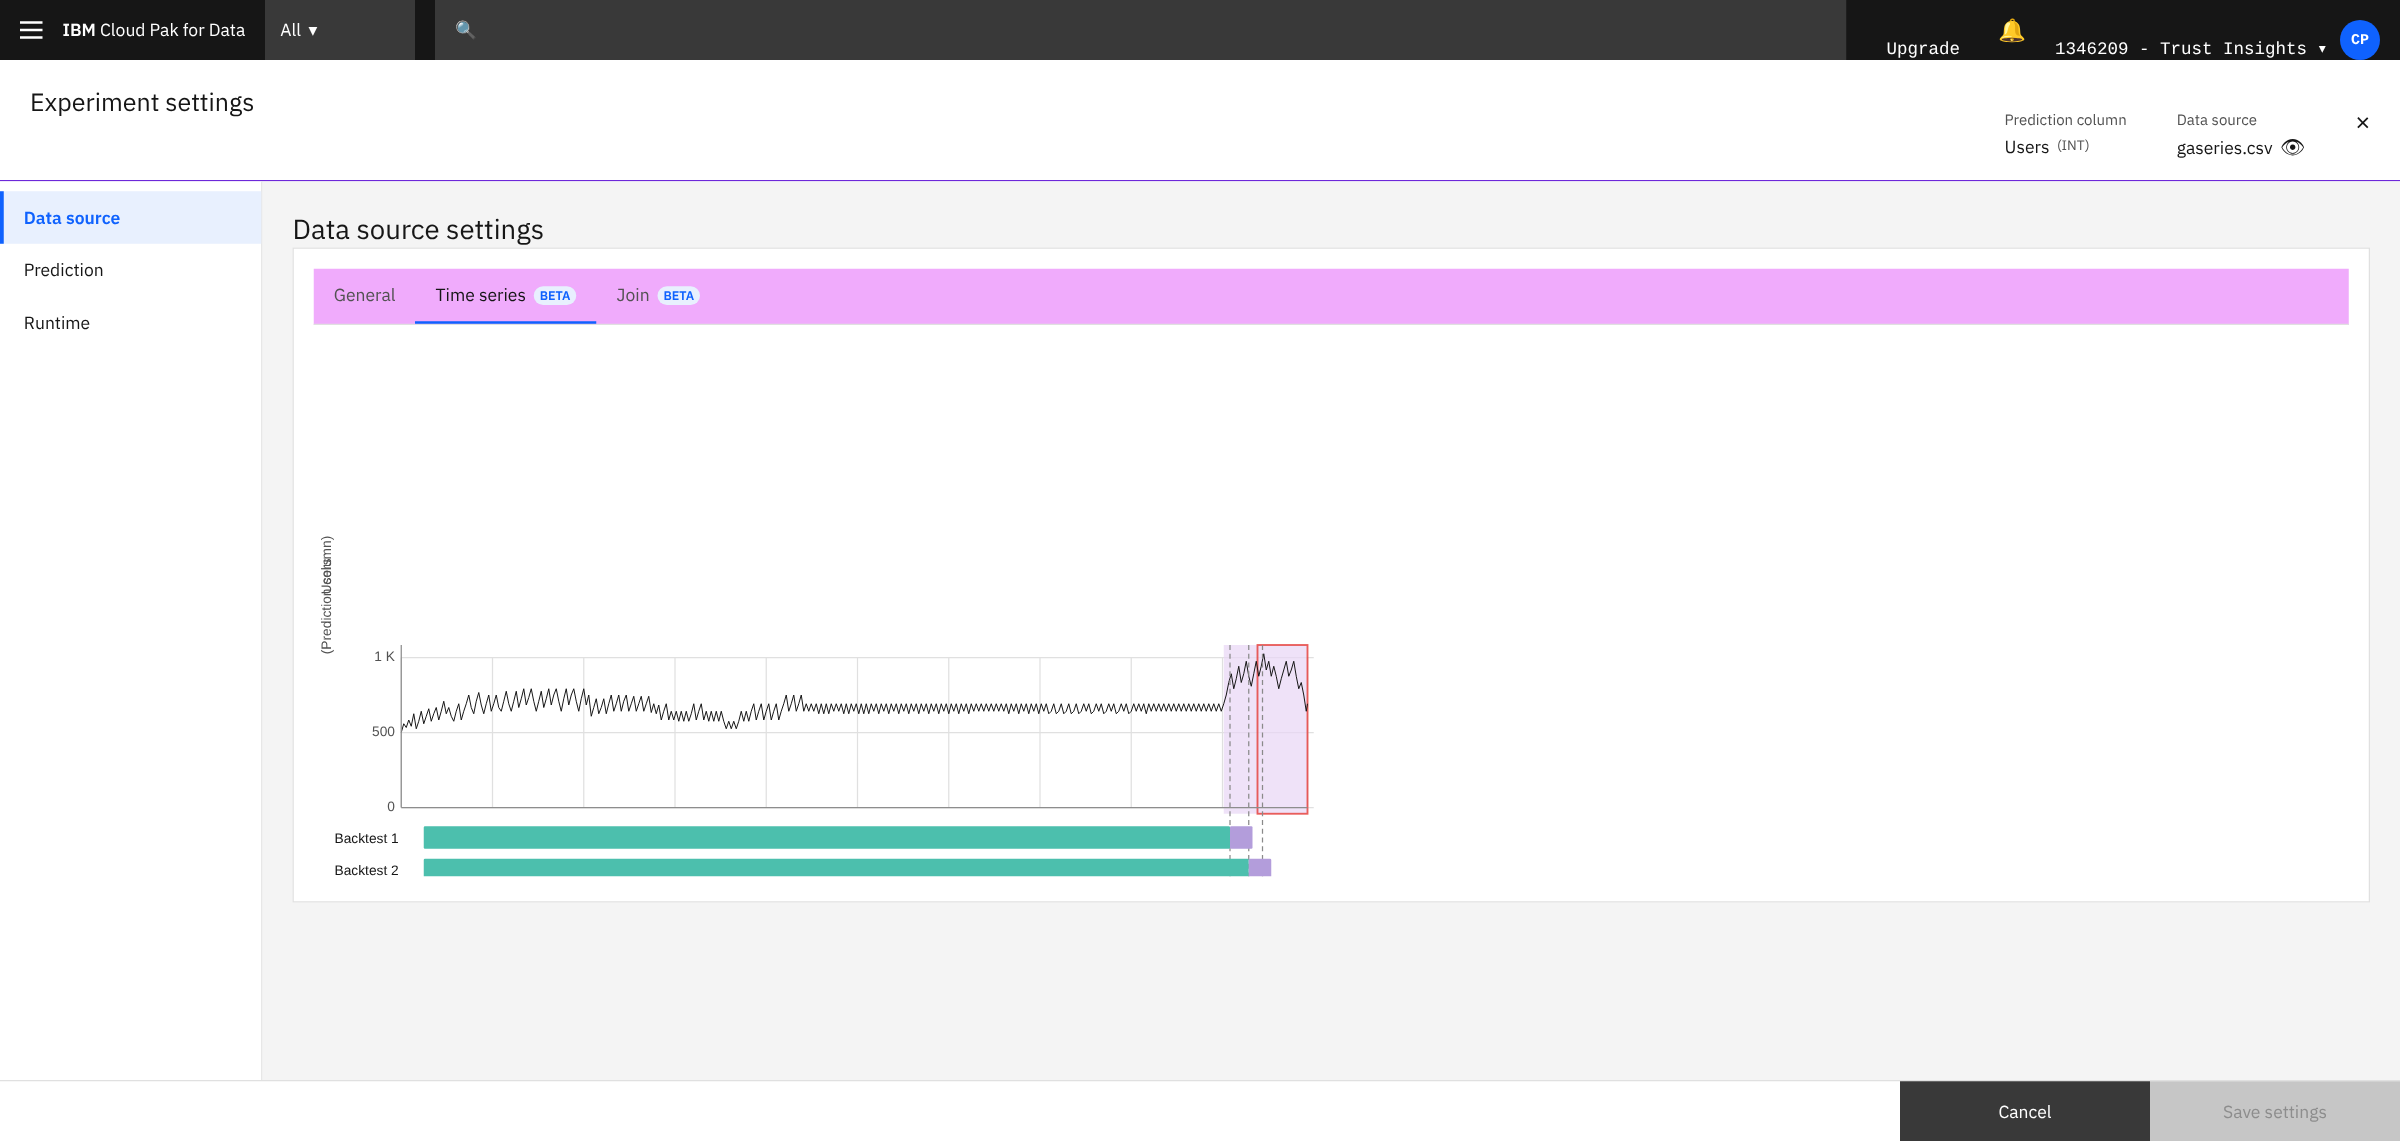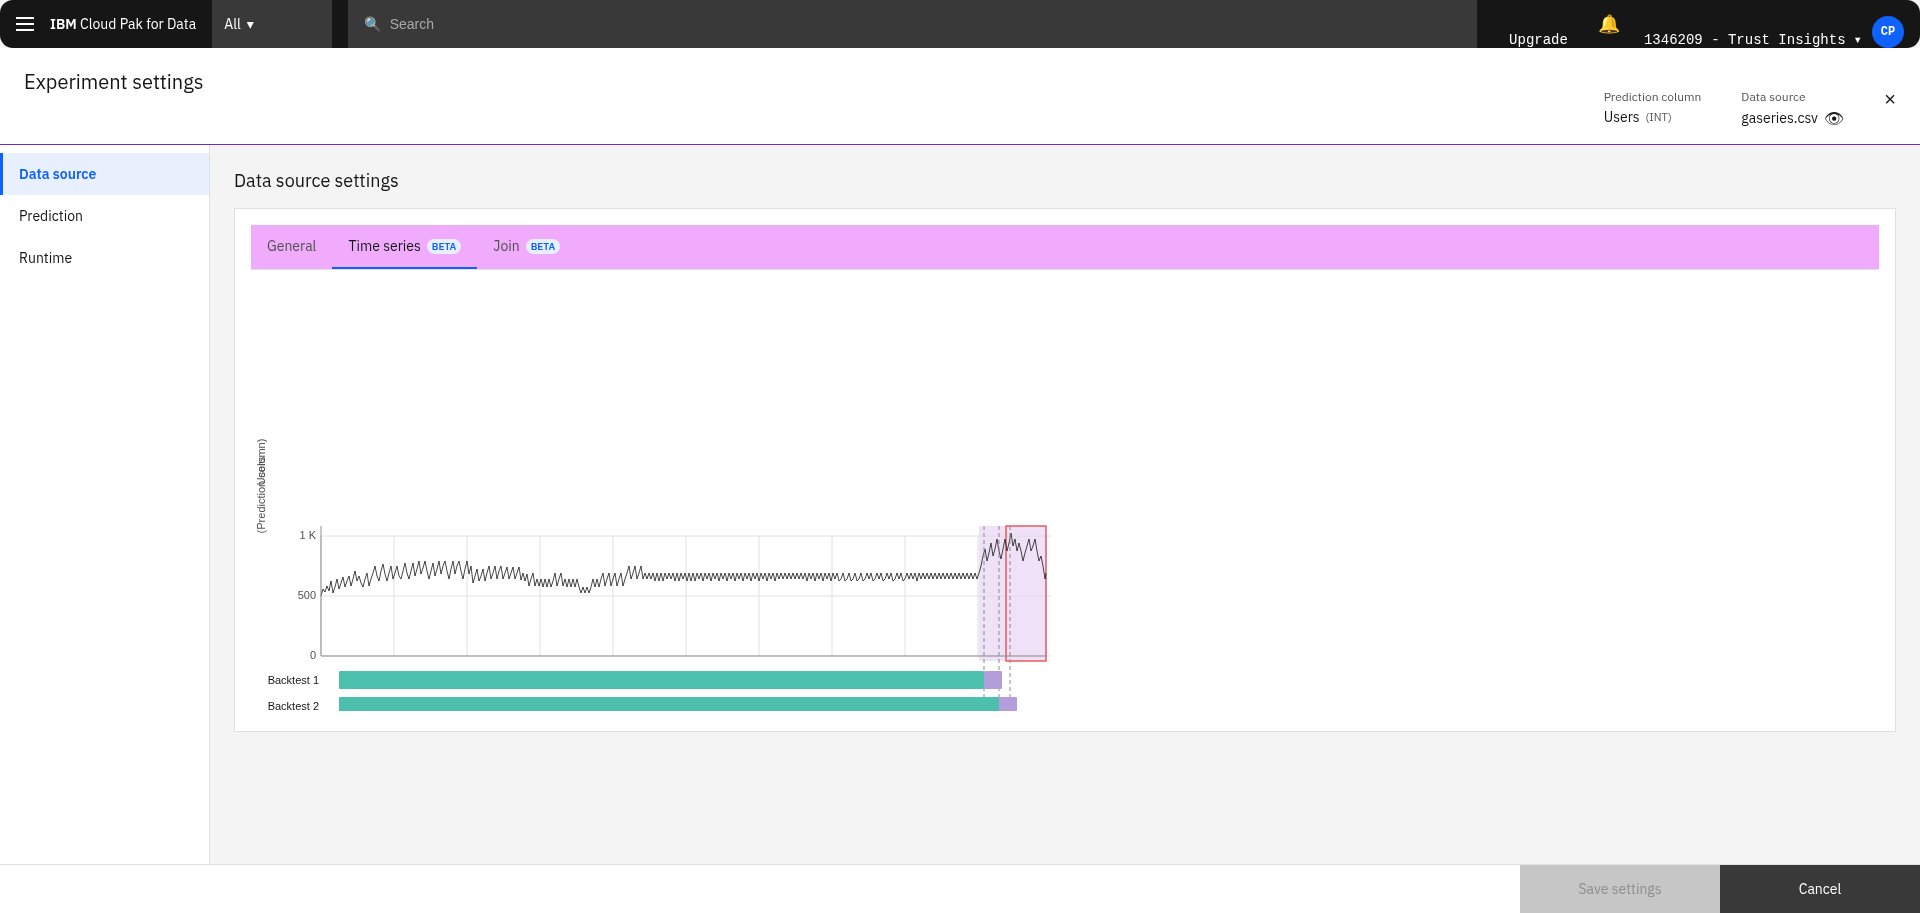--- a/index.html
+++ b/index.html
@@ -10,21 +10,20 @@
       background: #161616;
       color: #fff;
       height: 48px;
       display: flex;
       align-items: center;
       padding: 0 16px;
       gap: 16px;
       position: fixed;
       top: 0; left: 0; right: 0;
       z-index: 100;
-      border-radius: 13px;
     }
     .topnav-menu-icon { cursor: pointer; display: flex; flex-direction: column; gap: 4px; }
     .topnav-menu-icon span { width: 18px; height: 2px; background: #fff; display: block; }
     .topnav-brand { font-size: 14px; color: #fff; font-weight: 400; white-space: nowrap; }
     .topnav-brand strong { font-weight: 600; }
     .topnav-env-select {
       display: flex; align-items: center; gap: 6px;
       background: #393939; border: none; color: #fff;
       padding: 4px 12px; height: 48px; cursor: pointer; min-width: 120px;
     }
@@ -136,24 +135,24 @@
 
     
     .content-area {
       flex: 1;
       overflow-y: auto;
       background: #f4f4f4;
       padding: 24px;
     }
 
     .content-title {
-      font-size: 18px;
+      font-size: 22px;
       font-weight: 400;
       color: #161616;
-      margin-bottom: 16px;
+      margin-bottom: 0;
     }
 
     
     .tabs {
       display: flex;
       border-bottom: 1px solid #e0e0e0;
       background: #f0abfc;
       margin-bottom: 1px;
     }
 
@@ -239,21 +238,20 @@
   </div>
   <div class="topnav-brand">
     <strong>IBM</strong> <span>Cloud Pak for Data</span>
   </div>
   <div class="topnav-env-select">
     <span>All</span>
     <span>▾</span>
   </div>
   <div class="topnav-search">
     <span>🔍</span>
-    <input type="text" placeholder="Search" style="">
   </div>
   <div class="topnav-actions">
     <span class="topnav-upgrade">Upgrade</span>
     <div class="topnav-icon-btn">🔔</div>
     <div class="topnav-user-info">
       <span>1346209 - Trust Insights</span>
       <span>▾</span>
     </div>
     <div class="topnav-avatar">CP</div>
   </div>
@@ -432,18 +430,18 @@
               <text x="795" y="520" text-anchor="middle" font-size="11" fill="#525252">1000</text>
 
               <text x="430" y="545" text-anchor="middle" font-size="12" fill="#525252">Day Index (Date/time column (optional))</text>
             </svg>
           </div>
         </div>
       </div>
     </div>
 
     <div class="modal-footer">
+      <button class="footer-btn footer-btn-cancel">Cancel</button>
       <button class="footer-btn footer-btn-save">Save settings</button>
-      <button class="footer-btn footer-btn-cancel">Cancel</button>
     </div>
 
   </div>
 </div>
 
 </body></html>

